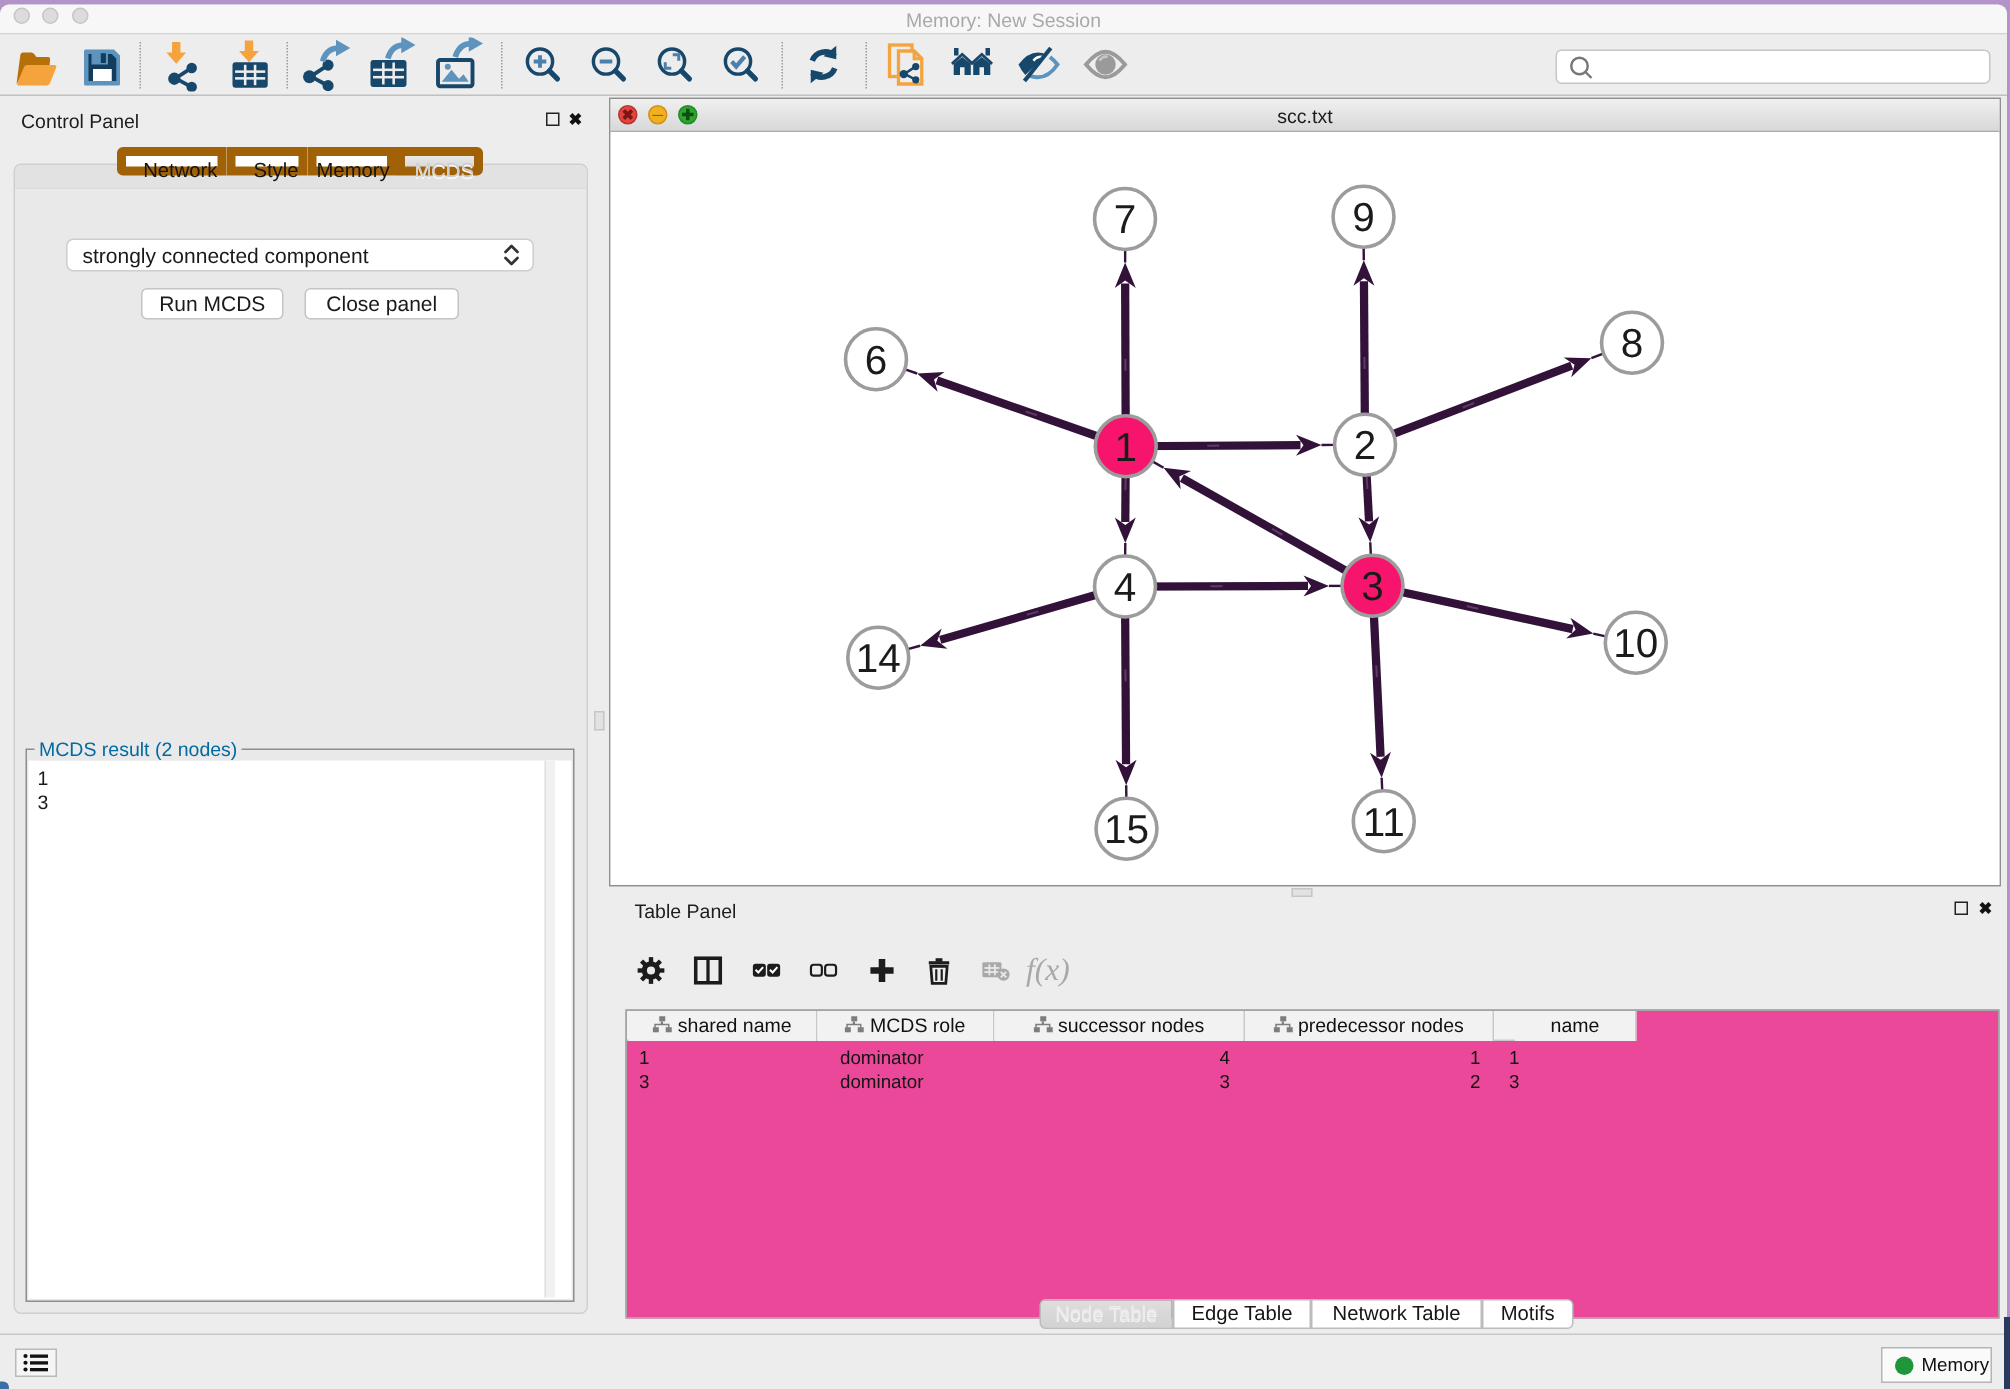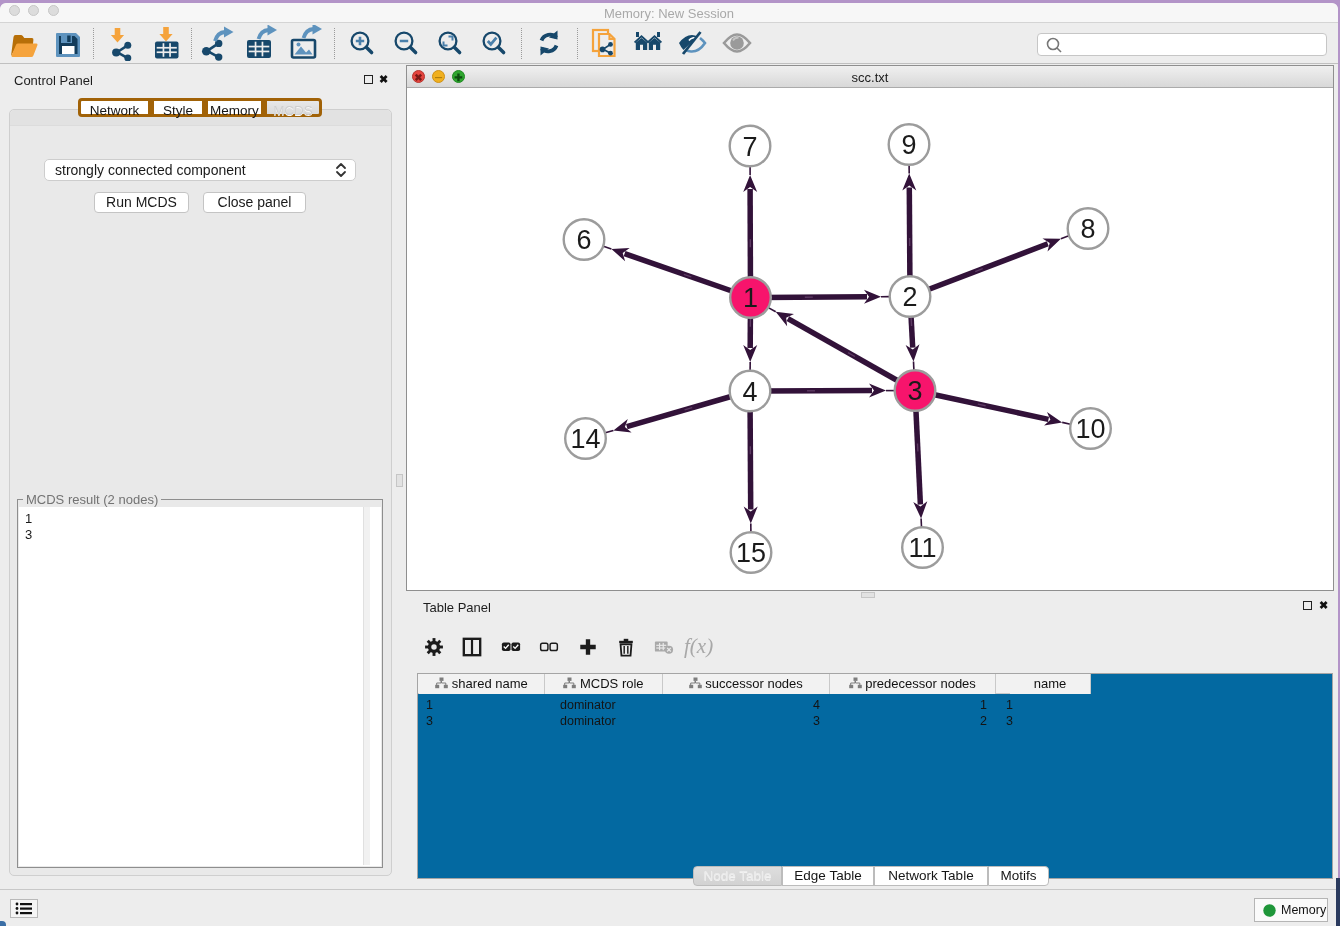--- a/index.html
+++ b/index.html
@@ -15,41 +15,41 @@
   .sep { position:absolute; top:4px; height:31px; width:0; border-left:1px dotted #9a9a9a; }
   .ticon { position:absolute; top:1px; }
   #searchbox { position:absolute; left:1037px; top:9px; width:290px; height:23px; background:#fff; border:1px solid #c6c6c6; border-radius:4px; }
   
   #cpanel { position:absolute; left:0; top:61px; width:392px; height:828px;padding-left:16px; }
   #cpanel .hdr { position:absolute; left:14px; top:9px; font-size:13px; color:#1d1d1d; }
   .undock { position:absolute; width:9px; height:9px; border:1.5px solid #222; }
   .closex { position:absolute; font-size:11px; font-weight:bold; color:#111; }
   #cpcontent { position:absolute; left:9px; top:45px; width:383px; height:767px; background:#e9e9e9; border:1px solid #cfcfcf; border-radius:5px; }
   #cpcontent .topband { position:absolute; left:0; top:0; width:100%; height:16px; background:#e2e2e2; border-bottom:1px solid #dcdcdc; border-radius:5px 5px 0 0; }
-  .tab { position:absolute; top:0; height:19px; background:#fff; border:3px solid #a16207; font-size:13.5px; color:#151515; text-align:center; line-height:19px; }
+  .tab { position:absolute; top:0; height:19px; background:#fff; border:6px solid #a16207; font-size:13.5px; color:#151515; text-align:right; line-height:19px; }
   .tabsel { background:linear-gradient(#e8e8e8,#dadada); color:#cfcfcf; text-shadow:0 1px 0 #f8f8f8; }
   #optlabel { position:absolute; left:0; top:80px; width:100%; text-align:center; font-size:14px; color:#1a1a1a; }
   #dropdown { position:absolute; left:44px; top:95px; width:312px; height:22px; background:#fff; border:1px solid #cdcdcd; border-radius:5px; font-size:14px; color:#1a1a1a; line-height:21px; padding-left:10px; }
   .btn { position:absolute; top:128px; height:21px; background:#fff; border:1px solid #c4c4c4; border-radius:4px; font-size:14px; color:#1a1a1a; text-align:center; line-height:19px; }
   #mcdsbox { position:absolute; left:17px; top:435px; width:366px; height:369px; border:1px solid #8e8e8e; }
-  #mcdsbox .legend { position:absolute; left:5px; top:-8px; background:#e9e9e9; padding:0 3px; font-size:13px; color:#737373;text-align:right; }
+  #mcdsbox .legend { position:absolute; left:5px; top:-8px; background:#e9e9e9; padding:0 3px; font-size:13px; color:#0369a1;text-align:right; }
   #mcdsbox .inner { position:absolute; left:1px; top:7px; right:1px; bottom:1px; background:#fff; font-size:13px; color:#1a1a1a; padding:4px 0 0 6px; line-height:16px; }
   #mcdsbox .sb { position:absolute; right:11px; top:0; width:7px; bottom:1px; background:#f1f1f1; border-left:1px solid #e0e0e0; }
   
   #frame { position:absolute; left:406px; top:62px; width:928px; height:526px; border:1px solid #8f8f8f; background:#fff; overflow:hidden; }
   #ftitle { position:absolute; left:0; top:0; width:100%; height:22px; background:linear-gradient(#f0f0f0,#d8d8d8); border-bottom:1px solid #ababab; }
   #ftitle .t { position:absolute; top:4px; width:100%; text-align:center; font-size:13px; color:#1a1a1a; }
   .mbtn { position:absolute; top:4px; width:13px; height:13px; border-radius:50%; font-size:10px; font-weight:bold; text-align:center; line-height:13px; }
   #canvas { position:absolute; left:0; top:23px; width:926px; height:502px; background:#fff; overflow:hidden; }
   #canvas svg { display:block; }
   
   #tpanel { position:absolute; left:392px; top:589px; width:946px; height:297px; }
   #tpanel .hdr { position:absolute; left:31px; top:8px; font-size:13px; color:#1d1d1d; }
   #ttoolbar { position:absolute; left:26px; top:36px; width:908px; height:34px; }
-  #ttable { position:absolute; left:25px; top:81px; width:916px; height:206px; background:#0369a1; border:1px solid #a5a5a5; }
+  #ttable { position:absolute; left:25px; top:81px; width:916px; height:206px; background:#ec4899; border:1px solid #a5a5a5; }
   .th { position:absolute; top:0; height:20px; background:#f2f2f2; border-right:1px solid #c9c9c9; font-size:13px; color:#111; text-align:center; line-height:20px; }
   #threct { position:absolute; left:0; top:0; width:659px; height:20px; background:#f2f2f2; border-bottom:1px solid #c9c9c9; }
   .td { position:absolute; font-size:12.5px; color:#141414; height:16px; line-height:16px; }
   .btabs { position:absolute; left:0; top:274px; height:20px; }
   .btab { position:absolute; top:0; height:20px; background:#fff; border:1px solid #bcbcbc; font-size:13.5px; color:#151515; text-align:center; line-height:18px; }
   .btabsel { background:linear-gradient(#dedede,#d2d2d2); color:#ececec; text-shadow:0 1px 0 #f2f2f2; }
   
   #statusbar { position:absolute; left:0; top:886px; width:1338px; height:33px; background:#ededed; border-top:1px solid #c8c8c8;padding-left:22px; }
   #listbtn { position:absolute; left:10px; top:9px; width:28px; height:19px; background:#f5f5f5; border:1px solid #b9b9b9; }
   #membtn { position:absolute; left:1254px; top:8px; width:74px; height:24px; background:#fafafa; border:1px solid #b5b5b5; font-size:12.5px; color:#111; }

